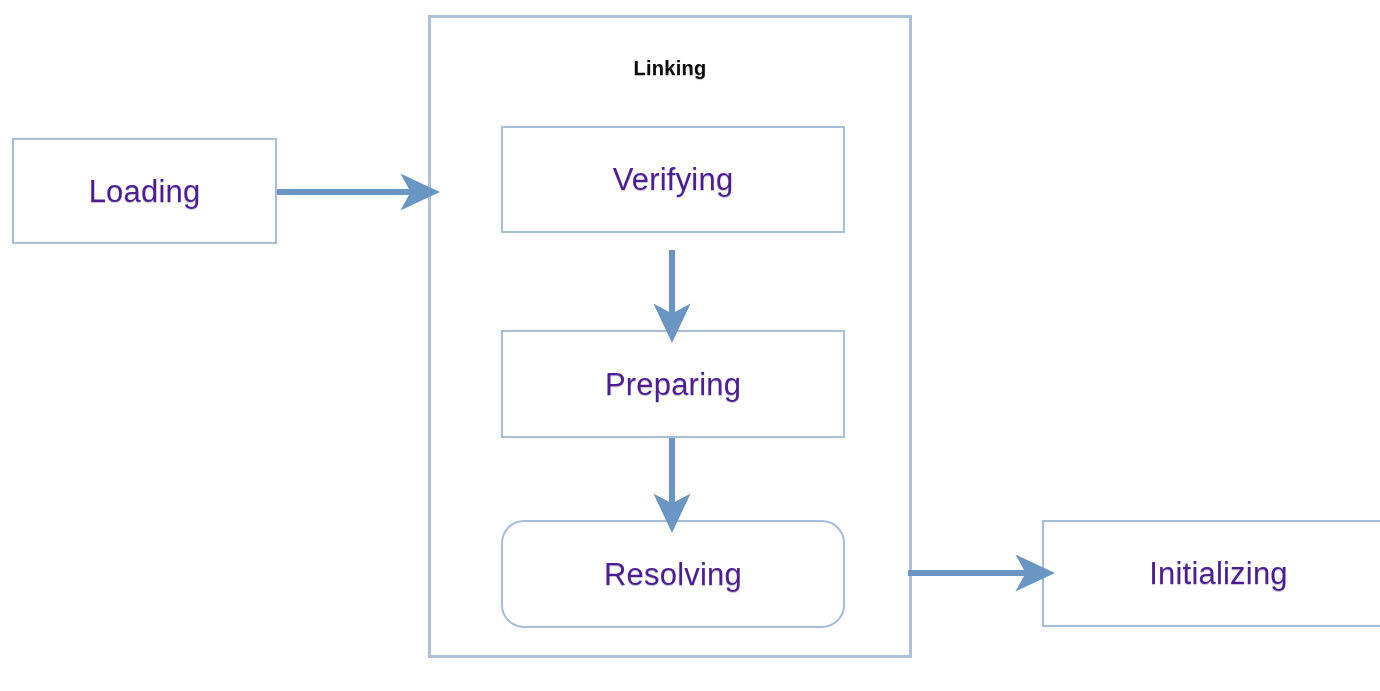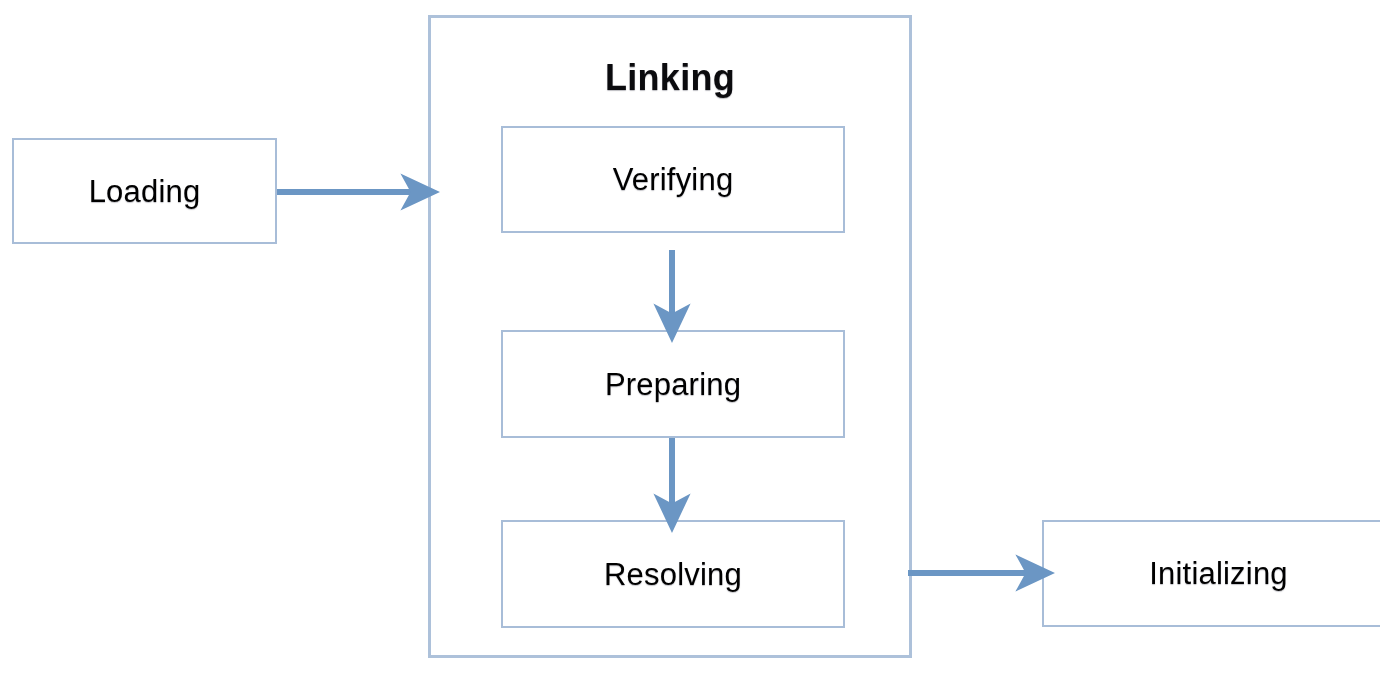--- a/index.html
+++ b/index.html
@@ -21,21 +21,21 @@
 
   
   .box {
     position: absolute;
     box-sizing: border-box;
     background: #ffffff;
     border: 2px solid #a8bdd8;
     display: flex;
     align-items: center;
     justify-content: center;
-    color: #000000;
+    color: #4c1d95;
     text-shadow: 0 1px 1px rgba(120,120,130,0.45);
   }
   .box .label {
     font-size: 31px;
     font-weight: 400;
     letter-spacing: 0.2px;
     line-height: 1;
   }
 
   
@@ -48,32 +48,32 @@
     box-sizing: border-box;
     background: #ffffff;
     border: 3px solid #adc1da;
   }
   #linking-title {
     position: absolute;
     left: 428px;
     top: 57px;
     width: 484px;
     text-align: center;
-    font-size: 36px;
+    font-size: 20px;
     font-weight: bold;
     color: #0b0b0e;
     text-shadow: 0 1px 1px rgba(120,120,130,0.5);
     letter-spacing: 0.3px;
   }
 
   
   #box-loading      { left: 12px;   top: 138px; width: 265px; height: 106px; }
   #box-verifying    { left: 501px;  top: 126px; width: 344px; height: 107px; }
   #box-preparing    { left: 501px;  top: 330px; width: 344px; height: 108px; }
-  #box-resolving    { left: 501px;  top: 520px; width: 344px; height: 108px; }
+  #box-resolving    { left: 501px;  top: 520px; width: 344px; height: 108px; border-radius: 23px; }
   #box-initializing { left: 1042px; top: 520px; width: 353px; height: 107px; }
 
   
   #arrow-layer {
     position: absolute;
     left: 0; top: 0;
     width: 1380px;
     height: 691px;
     pointer-events: none;
   }

